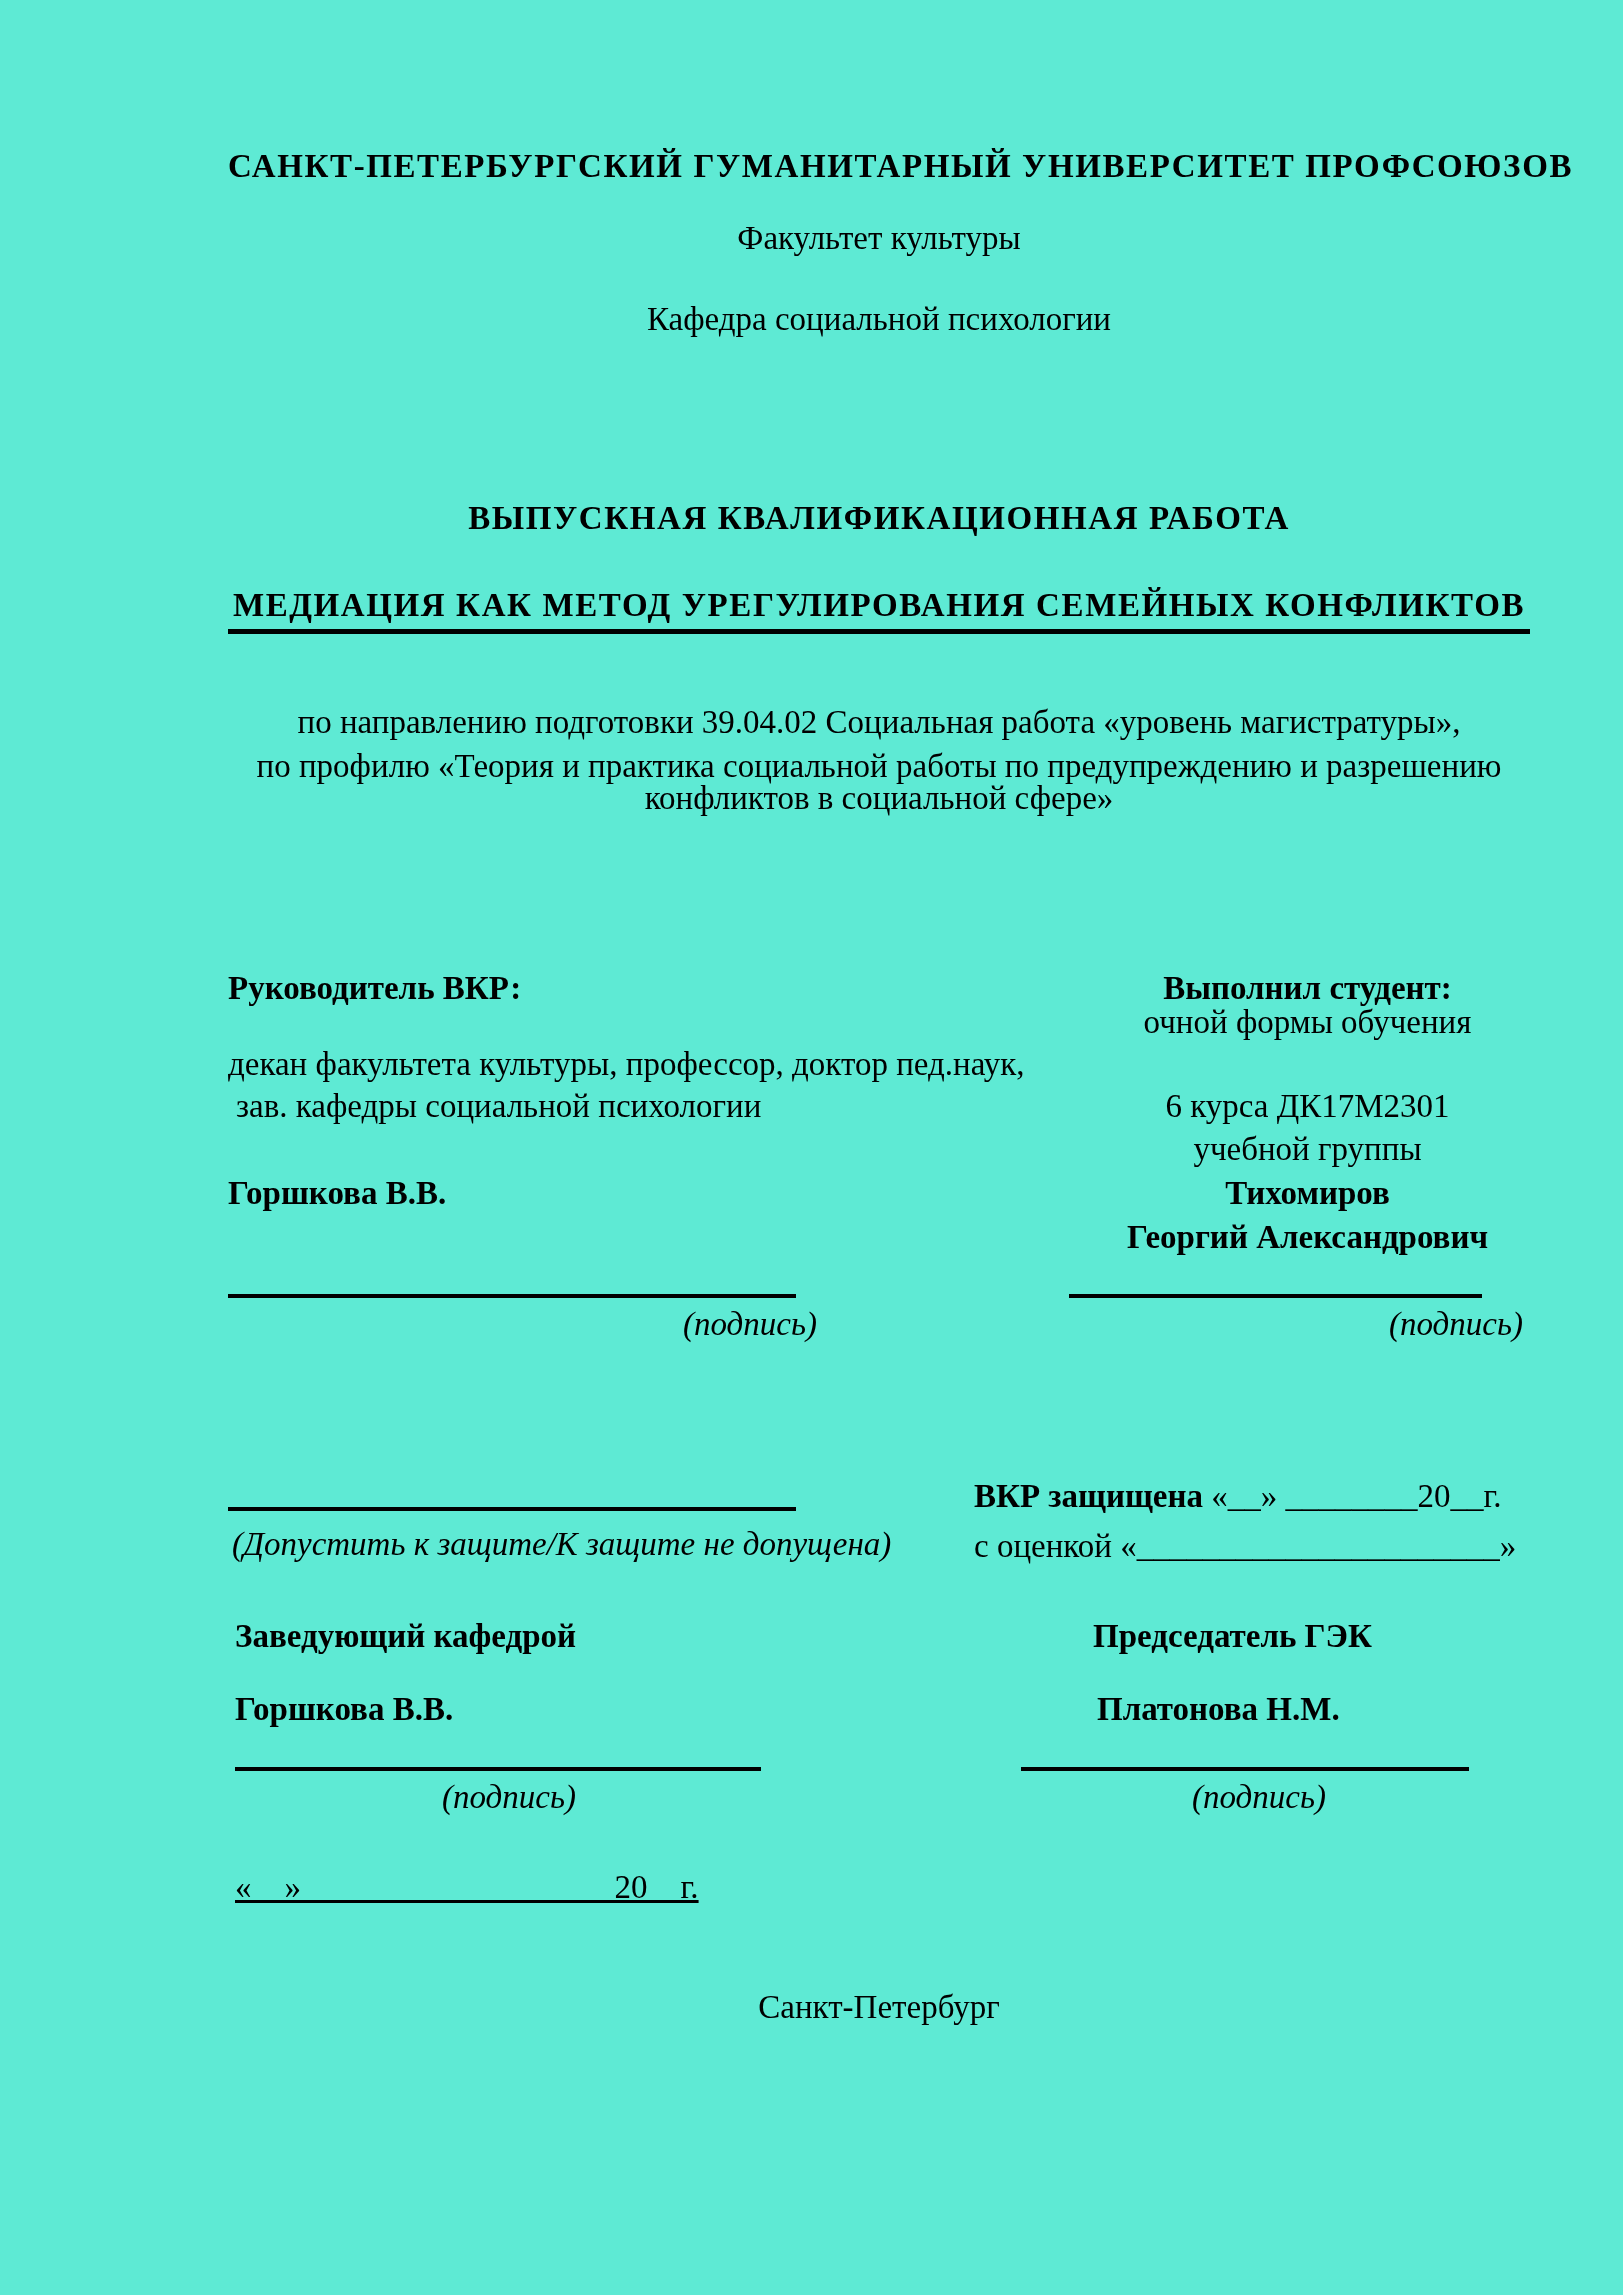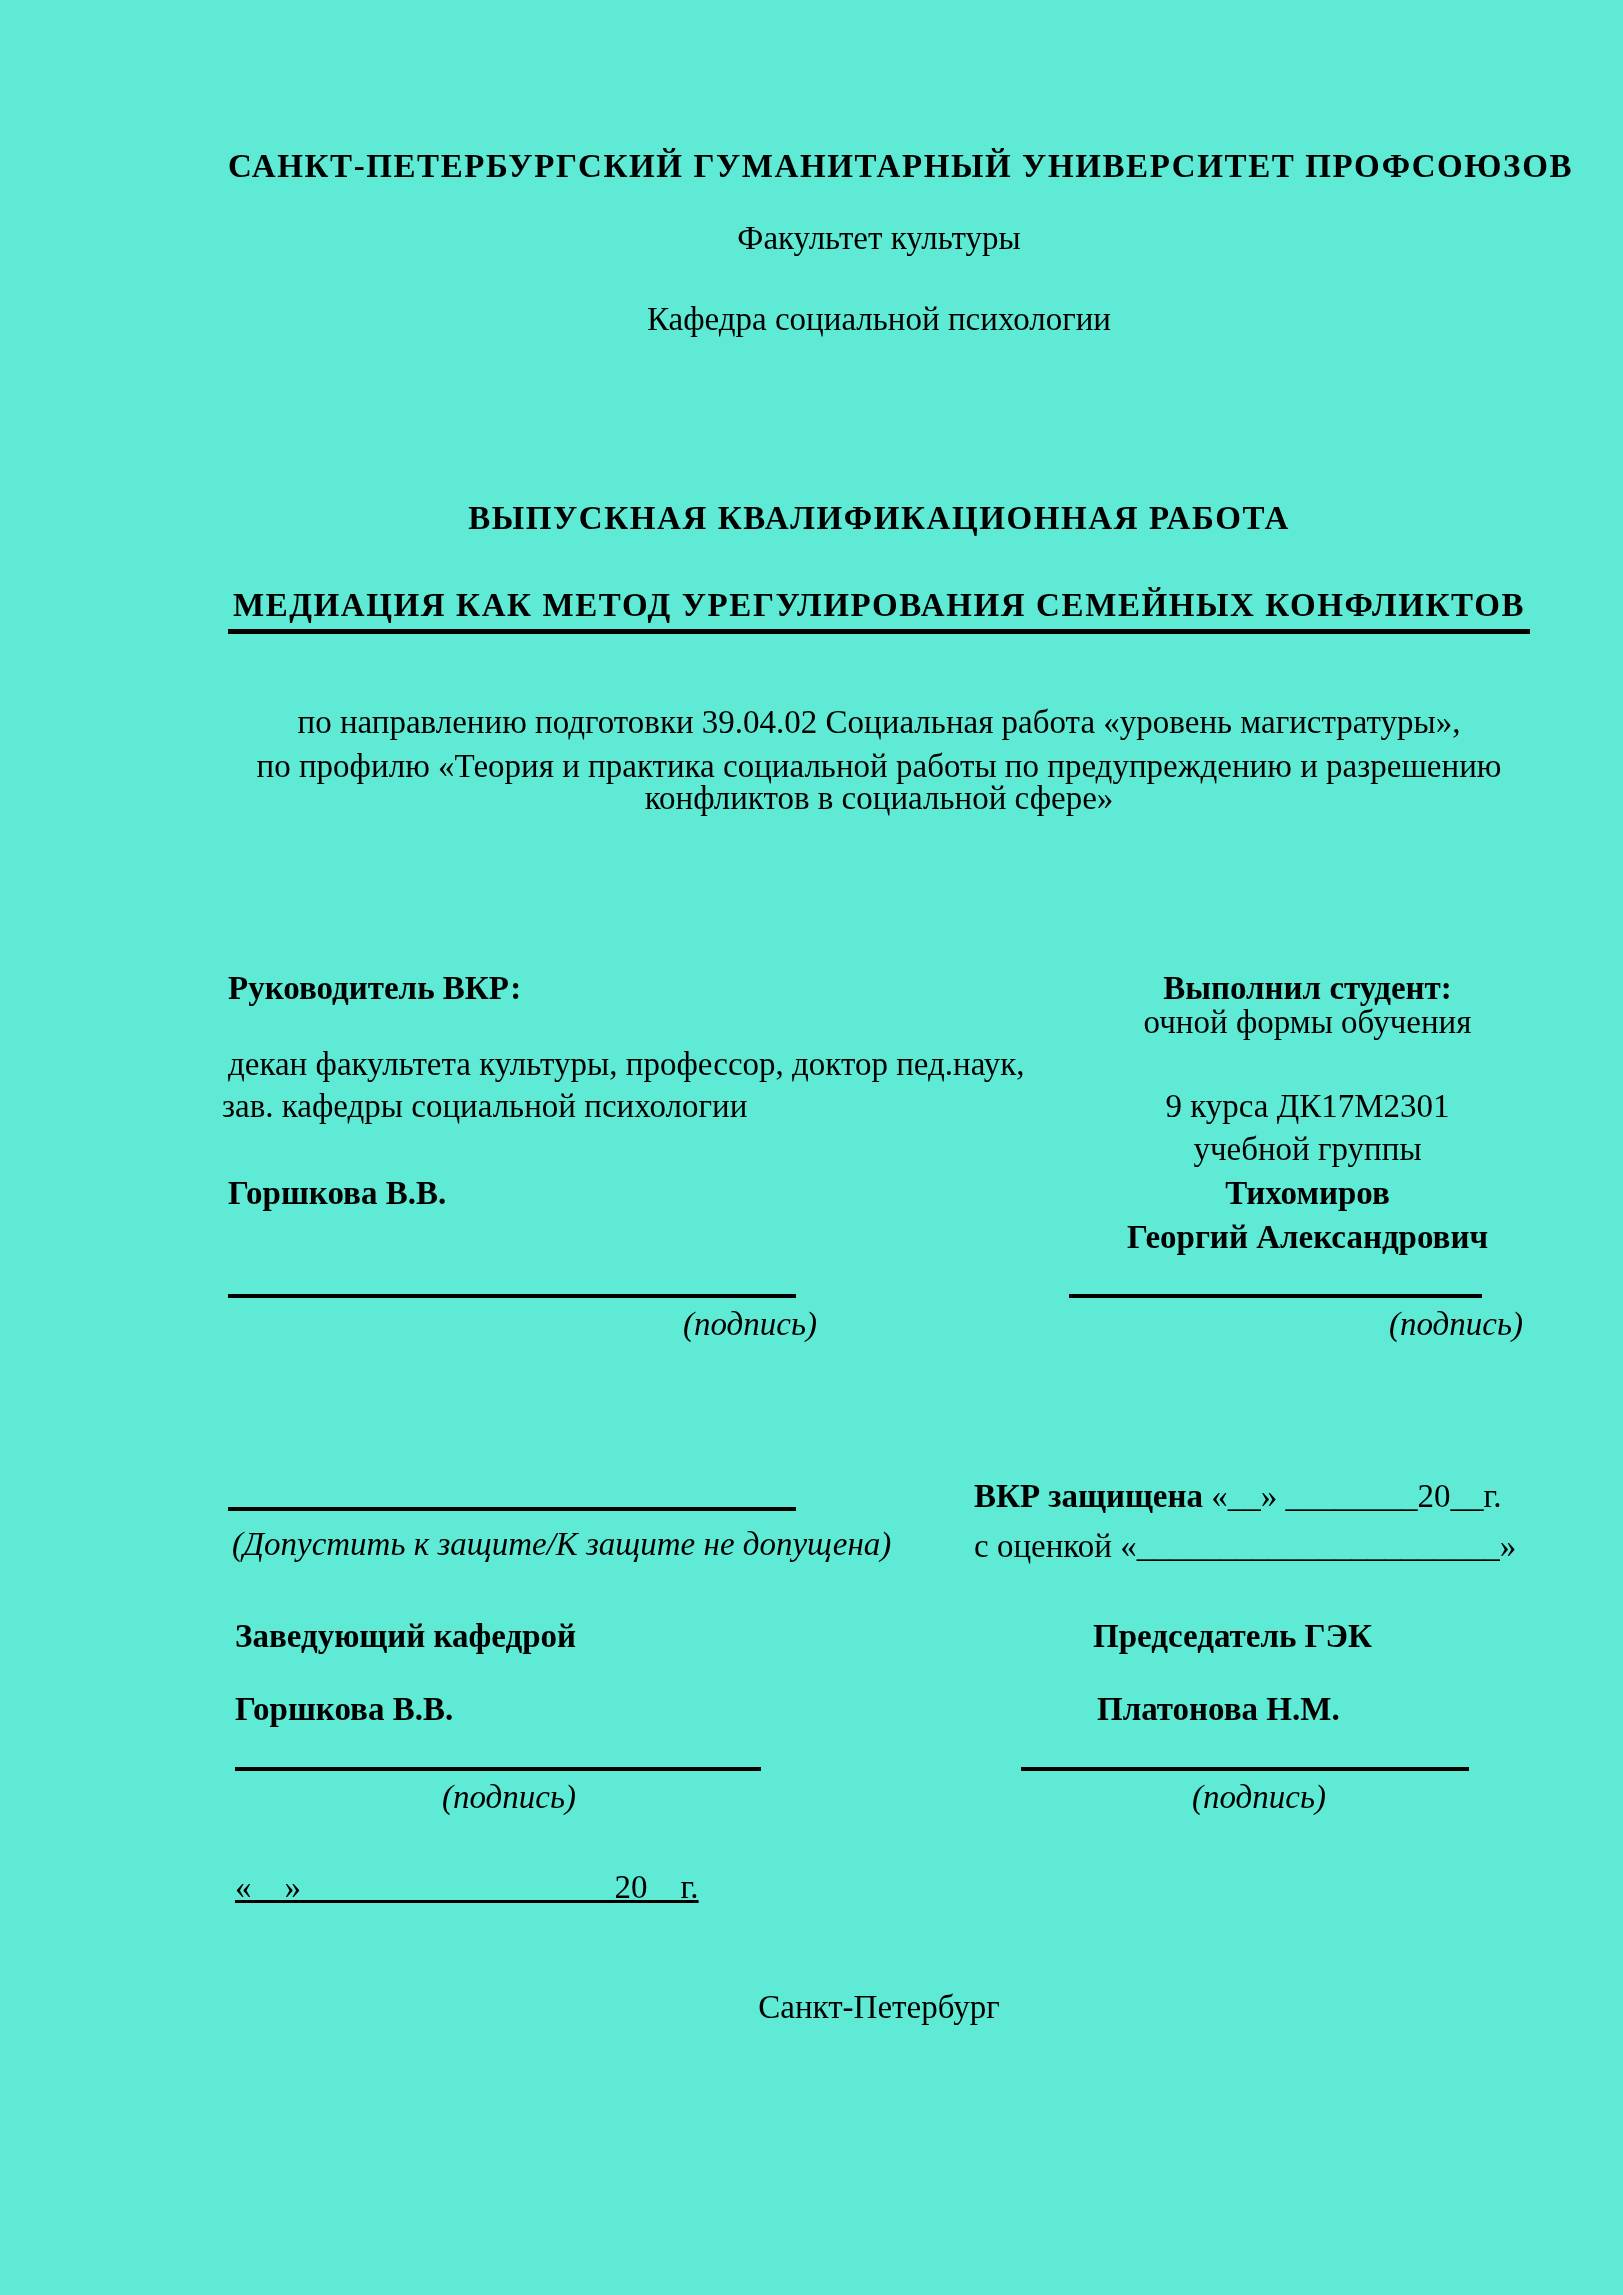--- a/index.html
+++ b/index.html
@@ -33,28 +33,28 @@
   <div class="abs center bold caps" style="top:499px; left:228px; width:1302px;">ВЫПУСКНАЯ КВАЛИФИКАЦИОННАЯ РАБОТА</div>
   <div class="abs center bold caps" style="top:586px; left:228px; width:1302px;">МЕДИАЦИЯ КАК МЕТОД УРЕГУЛИРОВАНИЯ СЕМЕЙНЫХ КОНФЛИКТОВ</div>
   <div class="rule" style="top:629px; left:228px; width:1302px; height:4.7px;"></div>
 
   <div class="abs center" style="top:703px; left:228px; width:1302px;">по направлению подготовки 39.04.02 Социальная работа «уровень магистратуры»,</div>
   <div class="abs center" style="top:747px; left:228px; width:1302px;">по профилю «Теория и практика социальной работы по предупреждению и разрешению</div>
   <div class="abs center" style="top:779px; left:228px; width:1302px;">конфликтов в социальной сфере»</div>
 
   <div class="abs bold" style="top:969px; left:228px;">Руководитель ВКР:</div>
   <div class="abs" style="top:1045px; left:228px;">декан факультета культуры, профессор, доктор пед.наук,</div>
-  <div class="abs" style="top:1087px; left:222px;">зав. кафедры социальной психологии</div>
+  <div class="abs" style="top:1087px; left:236px;">зав. кафедры социальной психологии</div>
   <div class="abs bold" style="top:1174px; left:228px;">Горшкова В.В.</div>
   <div class="rule" style="top:1294px; left:228px; width:568px; height:3.9px;"></div>
   <div class="abs center italic" style="top:1305px; left:648px; width:204px;">(подпись)</div>
 
   <div class="abs center bold" style="top:969px; left:1072px; width:471px;">Выполнил студент:</div>
   <div class="abs center" style="top:1003px; left:1072px; width:471px;">очной формы обучения</div>
-  <div class="abs center" style="top:1087px; left:1072px; width:471px;">9 курса ДК17М2301</div>
+  <div class="abs center" style="top:1087px; left:1072px; width:471px;">6 курса ДК17М2301</div>
   <div class="abs center" style="top:1130px; left:1072px; width:471px;">учебной группы</div>
   <div class="abs center bold" style="top:1174px; left:1072px; width:471px;">Тихомиров</div>
   <div class="abs center bold" style="top:1218px; left:1072px; width:471px;">Георгий Александрович</div>
   <div class="rule" style="top:1294px; left:1069px; width:413px; height:3.9px;"></div>
   <div class="abs center italic" style="top:1305px; left:1354px; width:204px;">(подпись)</div>
 
   <div class="rule" style="top:1507px; left:228px; width:568px; height:3.9px;"></div>
   <div class="abs italic" style="top:1525px; left:232px;">(Допустить к защите/К защите не допущена)</div>
 
   <div class="abs" style="top:1477px; left:974px;">

